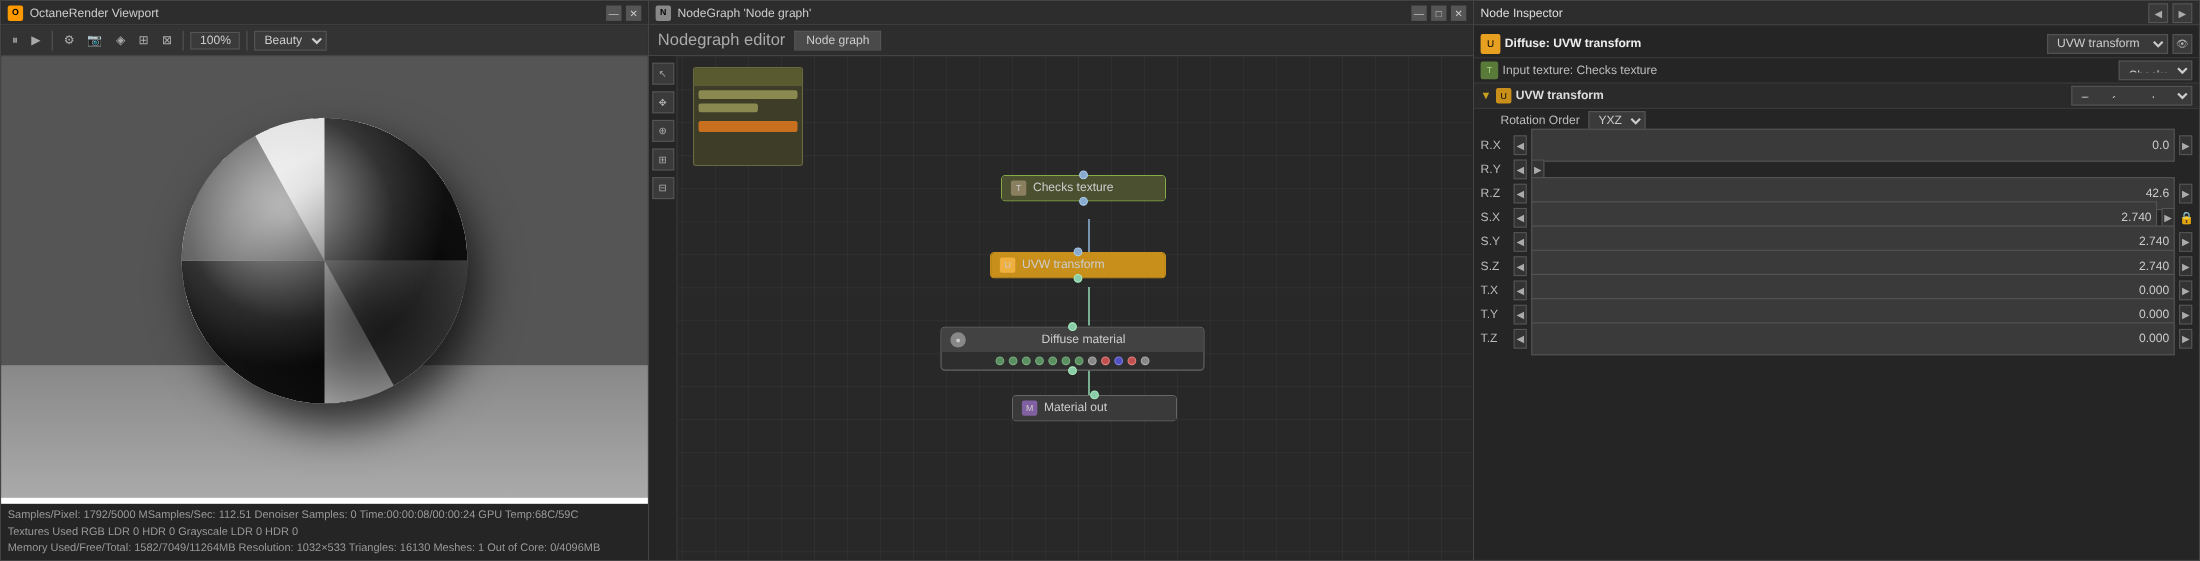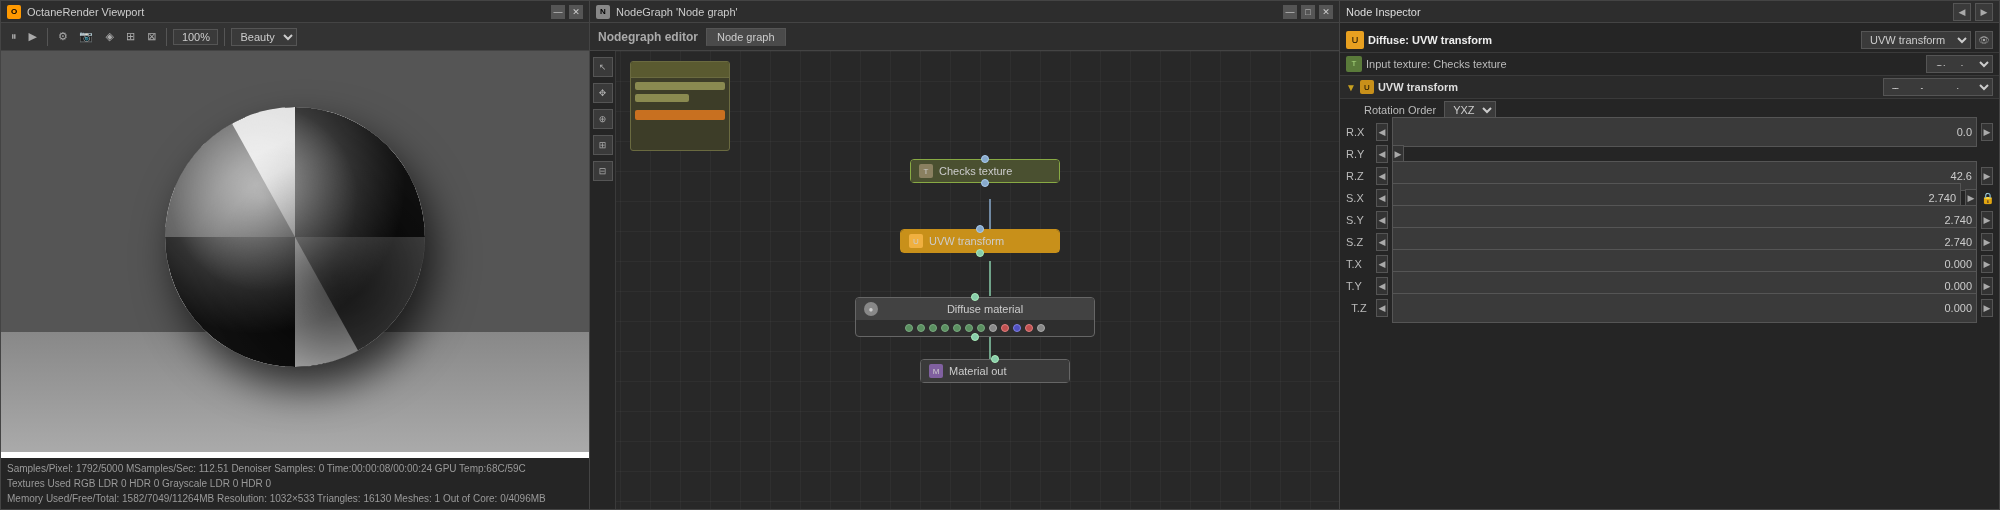--- a/index.html
+++ b/index.html
@@ -612,21 +612,21 @@
       <div class="title-icon" style="background:#888;">N</div>
       <span>NodeGraph 'Node graph'</span>
     </div>
     <div class="titlebar-controls">
       <button class="titlebar-btn">—</button>
       <button class="titlebar-btn">□</button>
       <button class="titlebar-btn">✕</button>
     </div>
   </div>
   <div class="nodegraph-toolbar">
-    <span style="color:#aaa;font-size:12px;font-weight:bold;">Nodegraph editor</span>
+    <span style="color:#aaa;font-size:15px;">Nodegraph editor</span>
     <button class="ng-tab active">Node graph</button>
   </div>
   <div class="nodegraph-content">
 
     <div class="ng-sidebar">
       <div class="ng-sidebar-icon">↖</div>
       <div class="ng-sidebar-icon">✥</div>
       <div class="ng-sidebar-icon">⊕</div>
       <div class="ng-sidebar-icon">⊞</div>
       <div class="ng-sidebar-icon">⊟</div>
@@ -804,19 +804,19 @@
     </div>
 
     <div class="inspector-row">
       <div style="width:26px;font-size:11px;color:#bbb;flex-shrink:0;">T.Y</div>
       <div class="insp-arrow-left">◀</div>
       <input class="insp-value-field" type="text" value="0.000" style="flex: 1 1 0%;">
       <div class="insp-arrow-right">▶</div>
     </div>
 
     <div class="inspector-row">
-      <div style="width:26px;font-size:11px;color:#bbb;flex-shrink:0;text-align:center;">T.Z</div>
+      <div style="width:26px;font-size:11px;color:#bbb;flex-shrink:0;">T.Z</div>
       <div class="insp-arrow-left">◀</div>
       <input class="insp-value-field" type="text" value="0.000" style="flex: 1 1 0%;">
       <div class="insp-arrow-right">▶</div>
     </div>
   </div>
 </div>
 
 </body></html>

